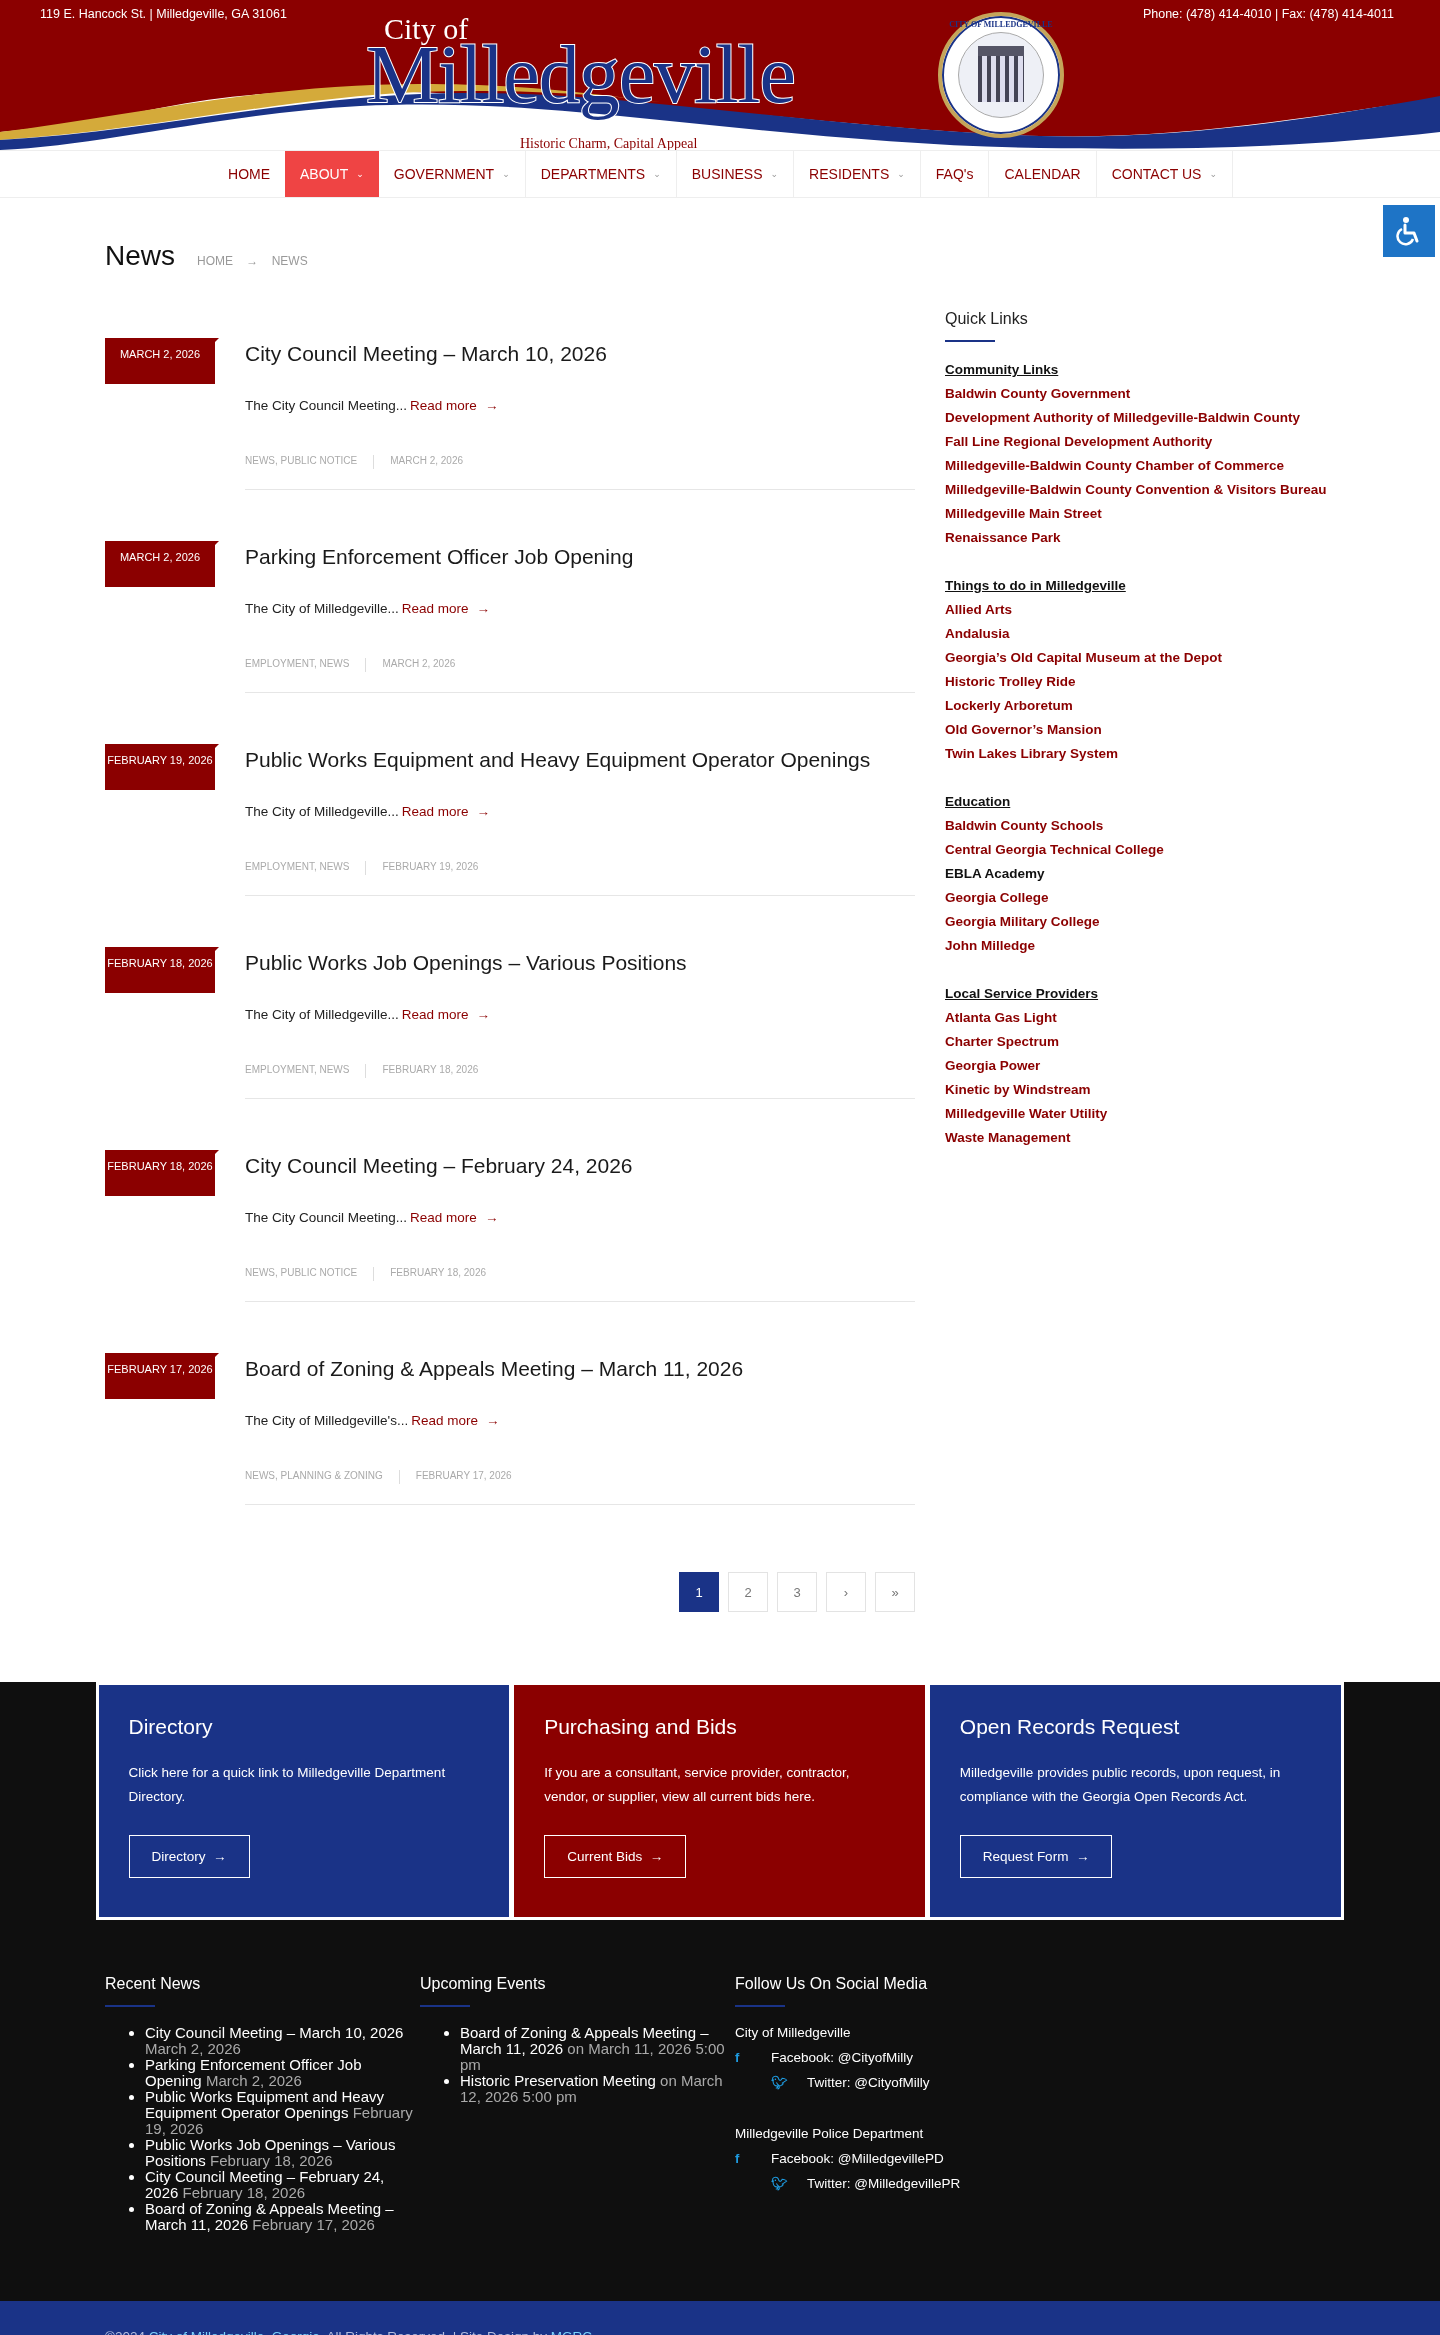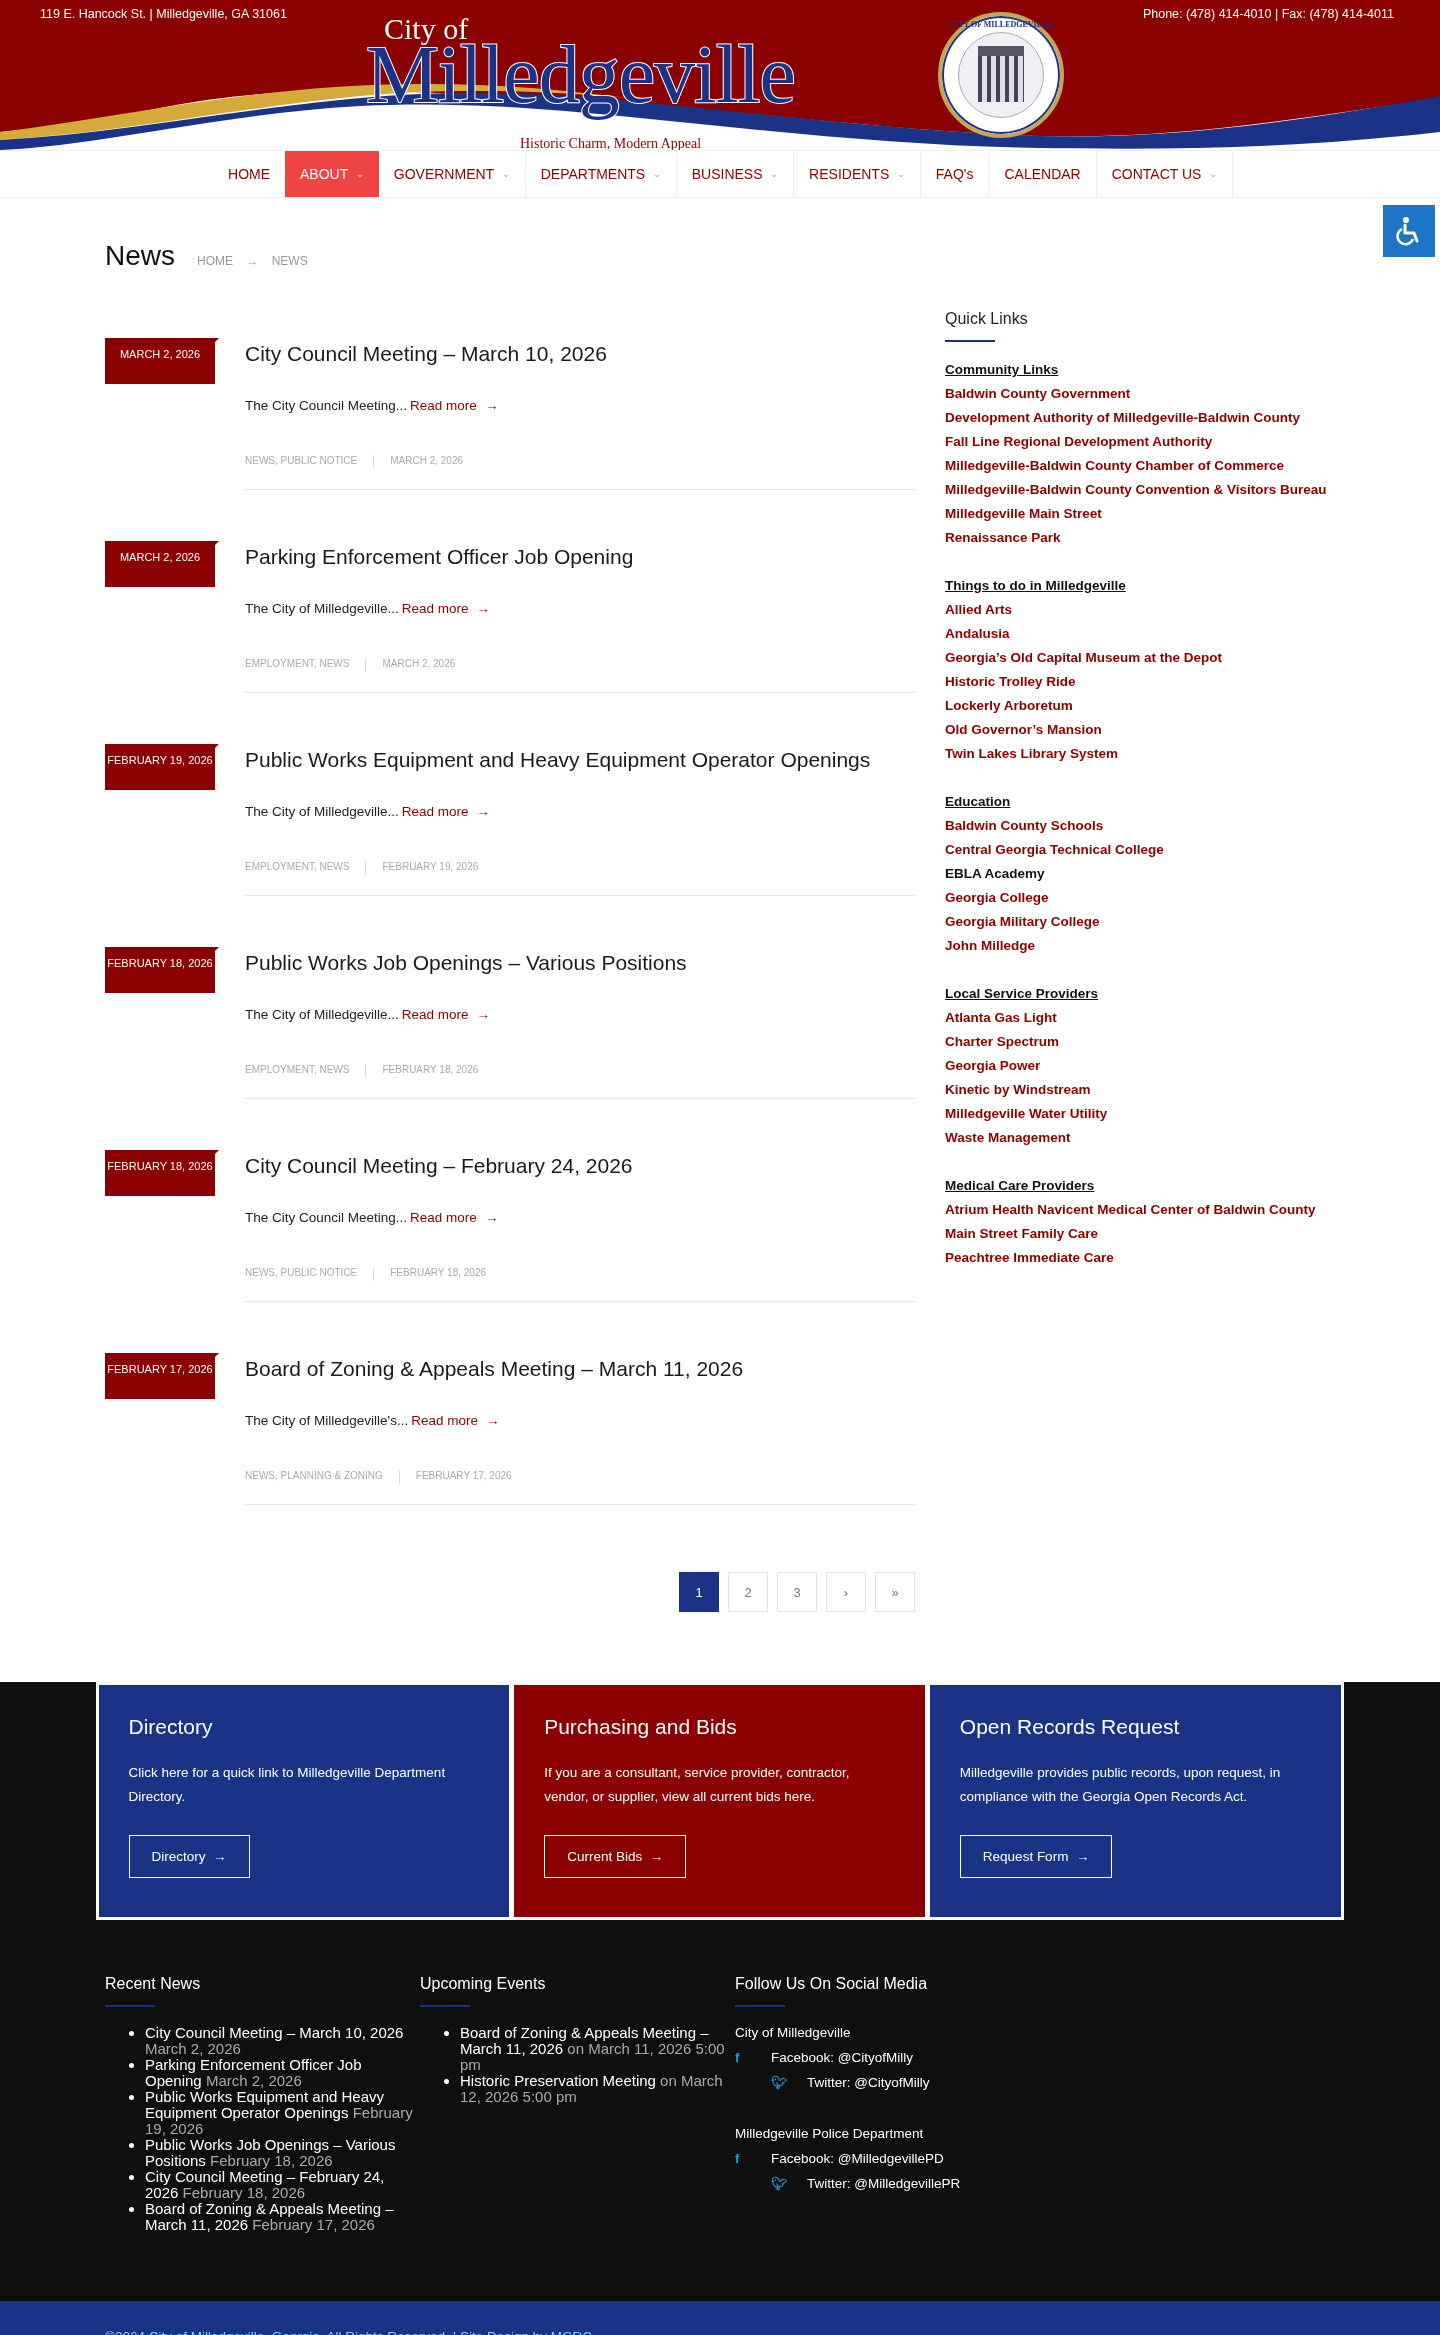--- a/index.html
+++ b/index.html
@@ -97,21 +97,21 @@
   <svg class="bg" width="1440" height="150" viewBox="0 0 1440 150">
     <path d="M0 0 H1440 V98 C1300 118 1180 140 1040 136 C900 132 760 112 600 102 C420 92 300 80 160 108 C90 122 40 128 0 132 Z" fill="#8b0000"></path>
     <path d="M0 132 C120 118 260 84 420 84 C520 84 580 92 660 102 C620 96 520 88 420 92 C280 98 140 132 0 140 Z" fill="#d4aa3a"></path>
     <path d="M0 140 C140 132 280 100 420 94 C520 90 600 98 680 106 C800 118 920 132 1040 136 C1180 140 1320 118 1440 96 V132 C1300 148 1180 150 1040 148 C900 146 760 130 620 116 C520 106 440 102 360 106 C220 114 100 146 0 150 Z" fill="#1a3387"></path>
   </svg>
   <div class="addr">119 E. Hancock St. | Milledgeville, GA 31061</div>
   <div class="phone">Phone: (478) 414-4010 | Fax: (478) 414-4011</div>
   <a class="logo">
     <span class="cityof">City of</span>
     <span class="name">Milledgeville</span>
-    <span class="tag">Historic Charm, Modern Appeal</span>
+    <span class="tag">Historic Charm, Capital Appeal</span>
   </a>
   <div class="seal">
     <div class="inner"></div>
     <div class="bldg"></div>
     <div class="txt">CITY OF MILLEDGEVILLE</div>
   </div>
 </header>
 
 <nav class="nav">
   <a class="nav-item">
@@ -297,26 +297,20 @@
         </div>
         <div class="link-group">
           <div class="group-title">Local Service Providers</div>
           <a class="ql">Atlanta Gas Light</a>
           <a class="ql">Charter Spectrum</a>
           <a class="ql">Georgia Power</a>
           <a class="ql">Kinetic by Windstream</a>
           <a class="ql">Milledgeville Water Utility</a>
           <a class="ql">Waste Management</a>
         </div>
-        <div class="link-group">
-          <div class="group-title">Medical Care Providers</div>
-          <a class="ql">Atrium Health Navicent Medical Center of Baldwin County</a>
-          <a class="ql">Main Street Family Care</a>
-          <a class="ql">Peachtree Immediate Care</a>
-        </div>
       </div>
   </aside>
 </div>
 
 <section class="dark">
   <div class="cta-wrap">
     <div class="cta blue">
       <h4>Directory</h4>
       <p>Click here for a quick link to Milledgeville Department Directory.</p>
       <a class="btn"><span>Directory</span> &nbsp;<span>→</span></a>

